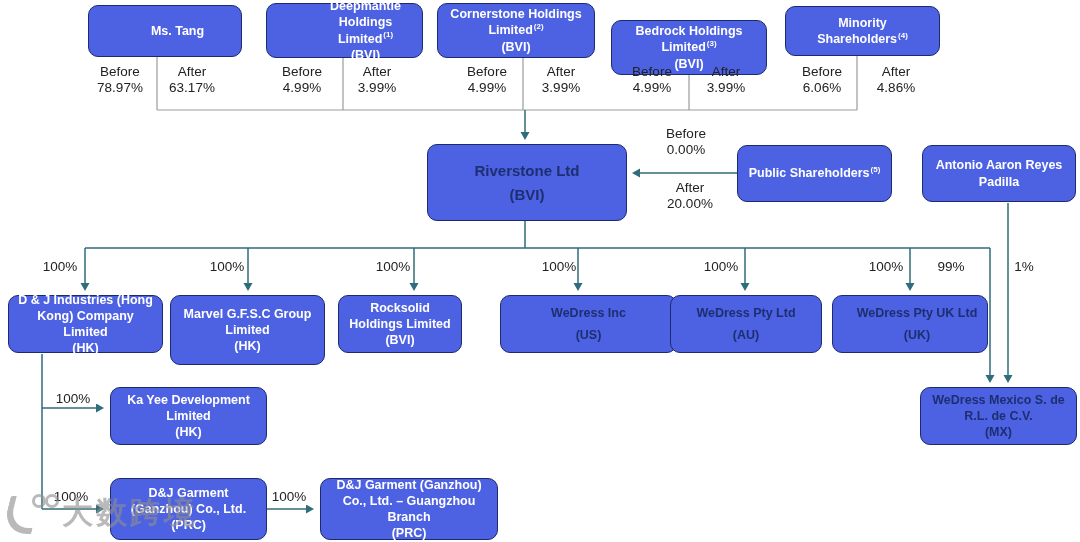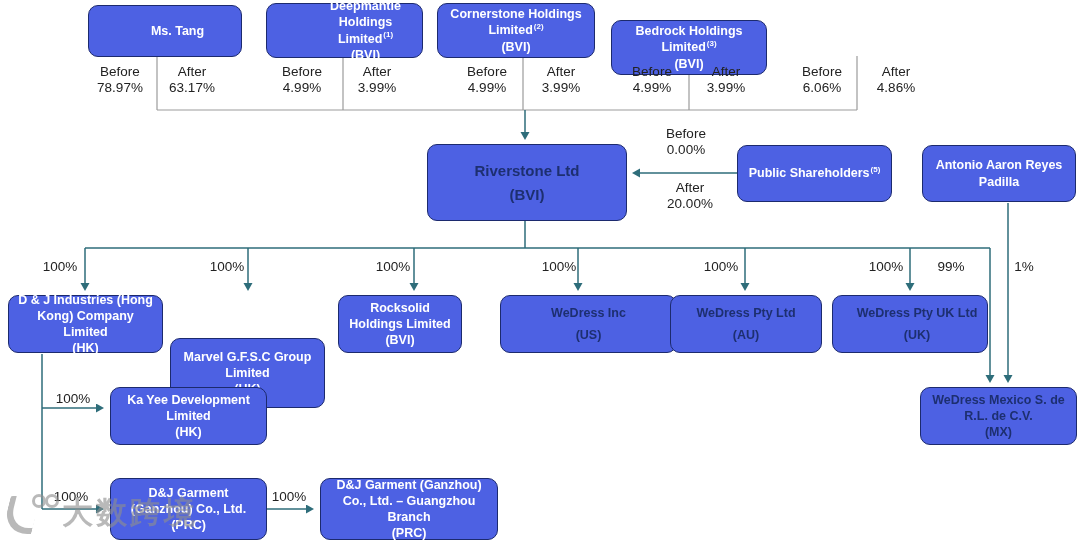--- a/index.html
+++ b/index.html
@@ -100,20 +100,23 @@
     <span class="rg">(BVI)</span>
   </div>
   <div class="box" style="left:437px;top:3px;width:158px;height:55px;">
     <span class="nm"><span>Cornerstone Holdings Limited</span><sup>(2)</sup></span>
     <span class="rg">(BVI)</span>
   </div>
   <div class="box" style="left:611px;top:20px;width:156px;height:55px;">
     <span class="nm"><span>Bedrock Holdings Limited</span><sup>(3)</sup></span>
     <span class="rg">(BVI)</span>
   </div>
+  <div class="box" style="left:785px;top:6px;width:155px;height:50px;">
+    <span class="nm"><span>Minority Shareholders</span><sup>(4)</sup></span>
+  </div>
 
   <div class="ba" style="left:120px;top:64px;">
     <span>Before</span>
       <span>78.97%</span>
   </div>
   <div class="ba" style="left:192px;top:64px;">
     <span>After</span>
       <span>63.17%</span>
   </div>
   <div class="ba" style="left:302px;top:64px;">
@@ -175,21 +178,21 @@
   <div class="pct" style="left:559px;top:259px;">100%</div>
   <div class="pct" style="left:721px;top:259px;">100%</div>
   <div class="pct" style="left:886px;top:259px;">100%</div>
   <div class="pct" style="left:951px;top:259px;">99%</div>
   <div class="pct" style="left:1024px;top:259px;">1%</div>
 
   <div class="box" style="left:8px;top:295px;width:155px;height:58px;">
     <span class="nm">D &amp; J Industries (Hong Kong) Company Limited</span>
     <span class="rg">(HK)</span>
   </div>
-  <div class="box" style="left:170px;top:295px;width:155px;height:70px;margin-top:43px;">
+  <div class="box" style="left:170px;top:295px;width:155px;height:70px;">
     <span class="nm">Marvel G.F.S.C Group Limited</span>
     <span class="rg">(HK)</span>
   </div>
   <div class="box" style="left:338px;top:295px;width:124px;height:58px;">
     <span class="nm">Rocksolid Holdings Limited</span>
     <span class="rg">(BVI)</span>
   </div>
   <div class="box navy spread" style="left:500px;top:295px;width:177px;height:58px;">
     <span class="nm">WeDress Inc</span>
     <span class="rg">(US)</span>

